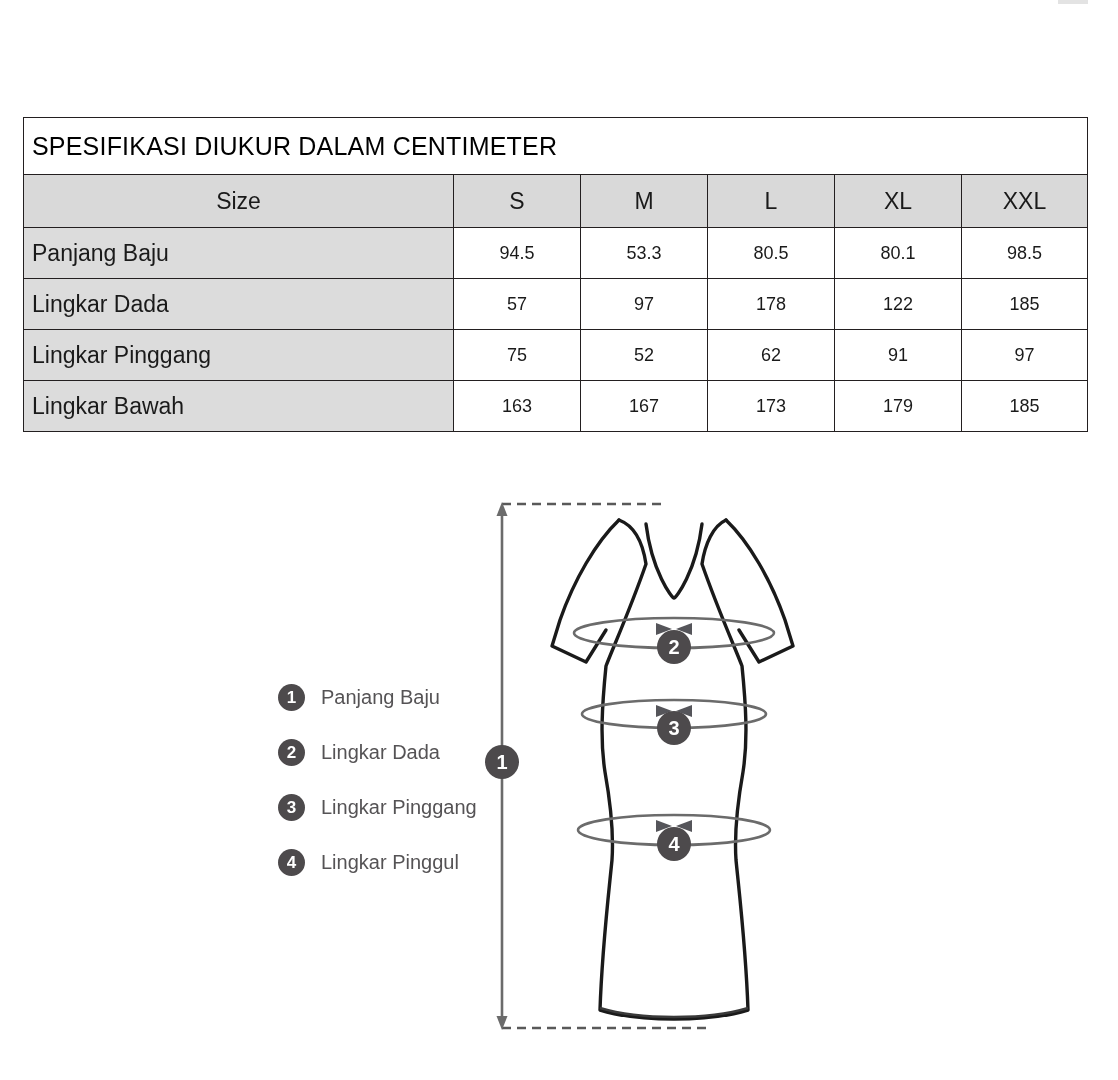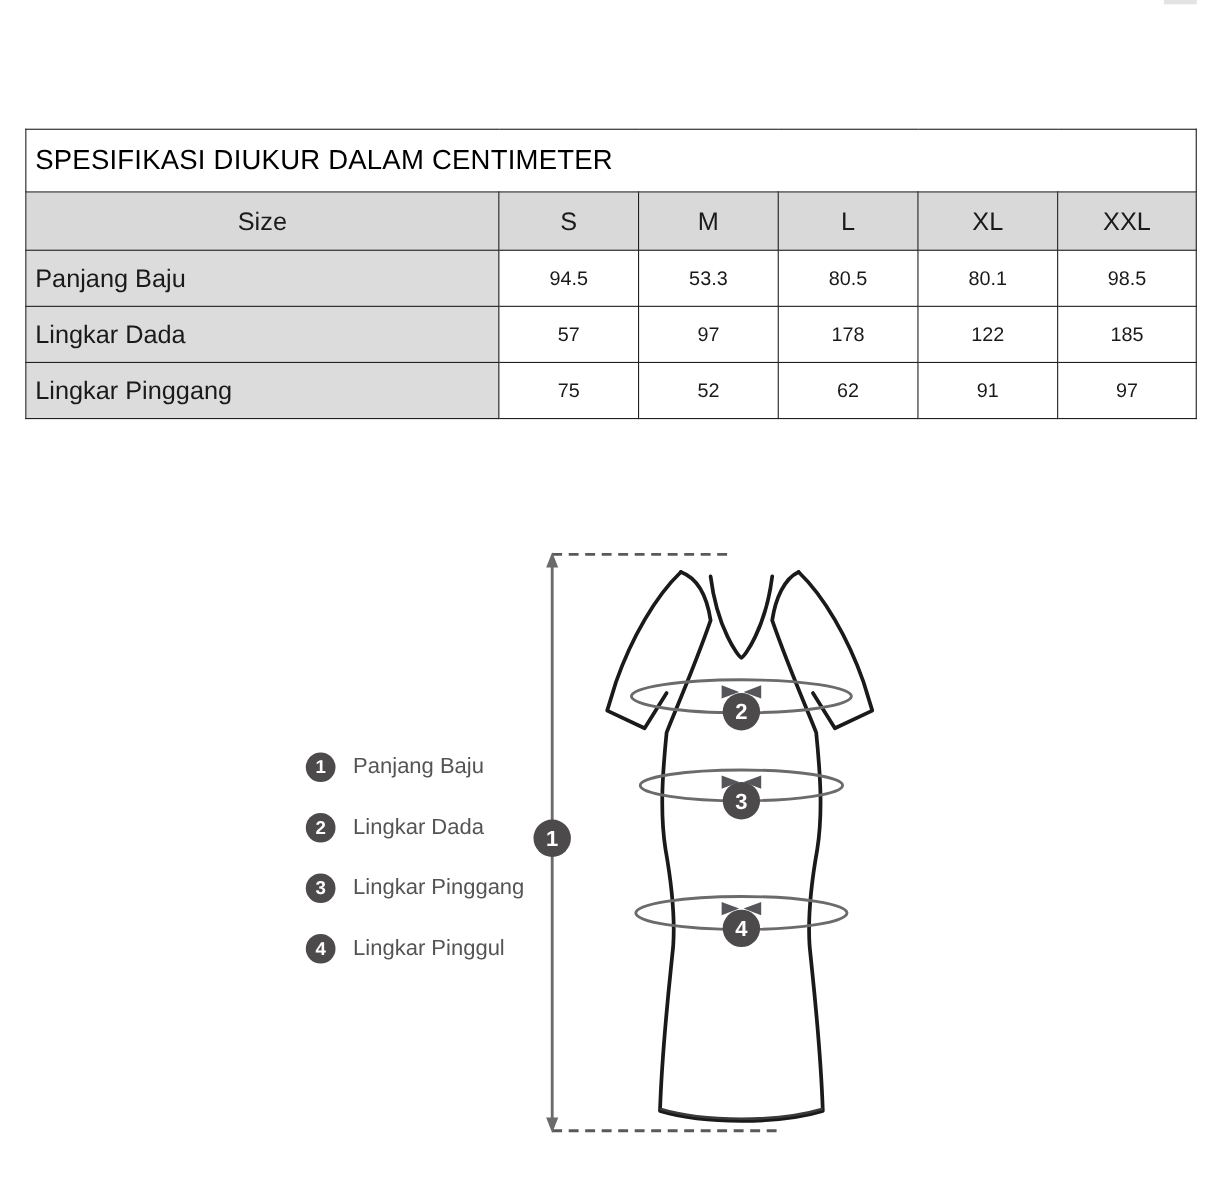--- a/index.html
+++ b/index.html
@@ -182,20 +182,28 @@
 
       <tr>
         <td class="row-label">Lingkar Pinggang</td>
         <td class="row-val">75</td>
         <td class="row-val">52</td>
         <td class="row-val">62</td>
         <td class="row-val">91</td>
         <td class="row-val">97</td>
       </tr>
 
+      <tr>
+        <td class="row-label">Lingkar Bawah</td>
+        <td class="row-val">163</td>
+        <td class="row-val">167</td>
+        <td class="row-val">173</td>
+        <td class="row-val">179</td>
+        <td class="row-val">185</td>
+      </tr>
     </tbody>
   </table>
 </div>
 
 <div class="diagram">
 
   <div class="legend">
     <div class="legend-row">
       <div class="badge">1</div>
       <div class="legend-text">Panjang Baju</div>

